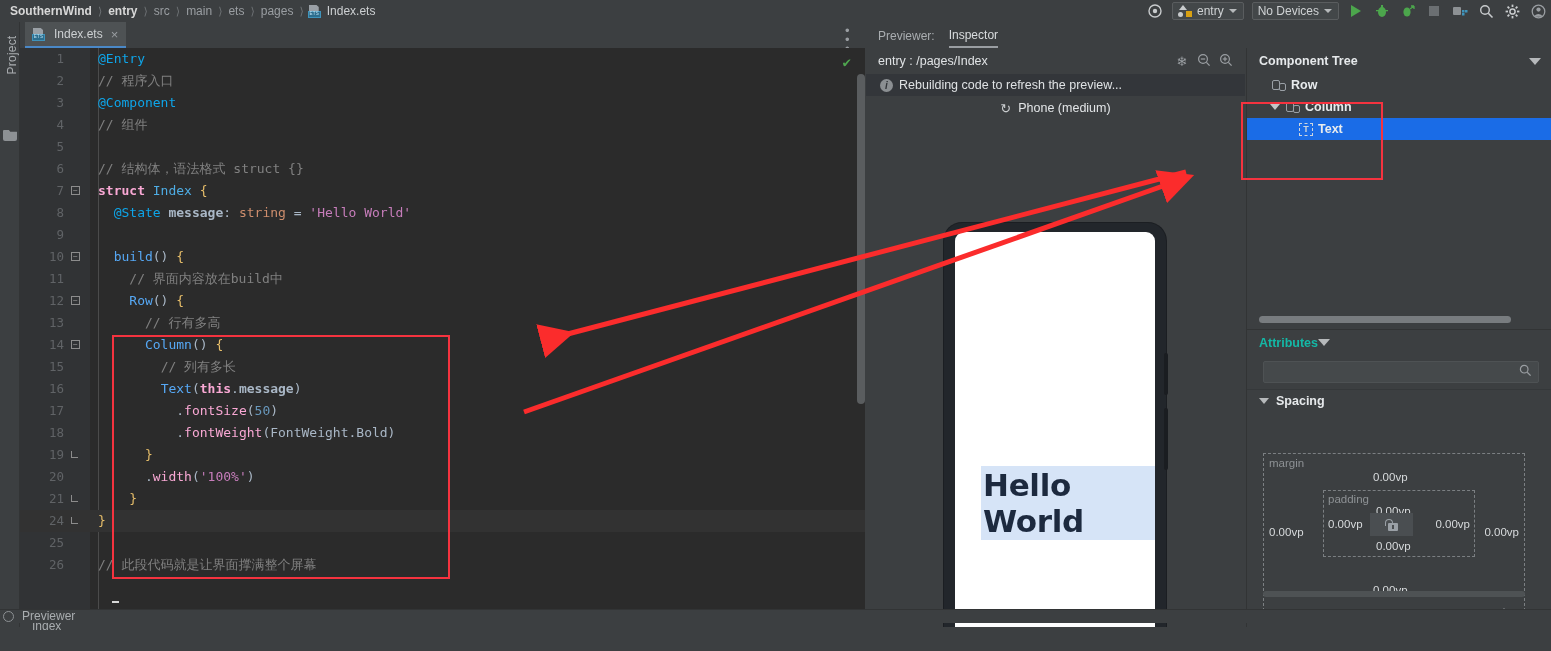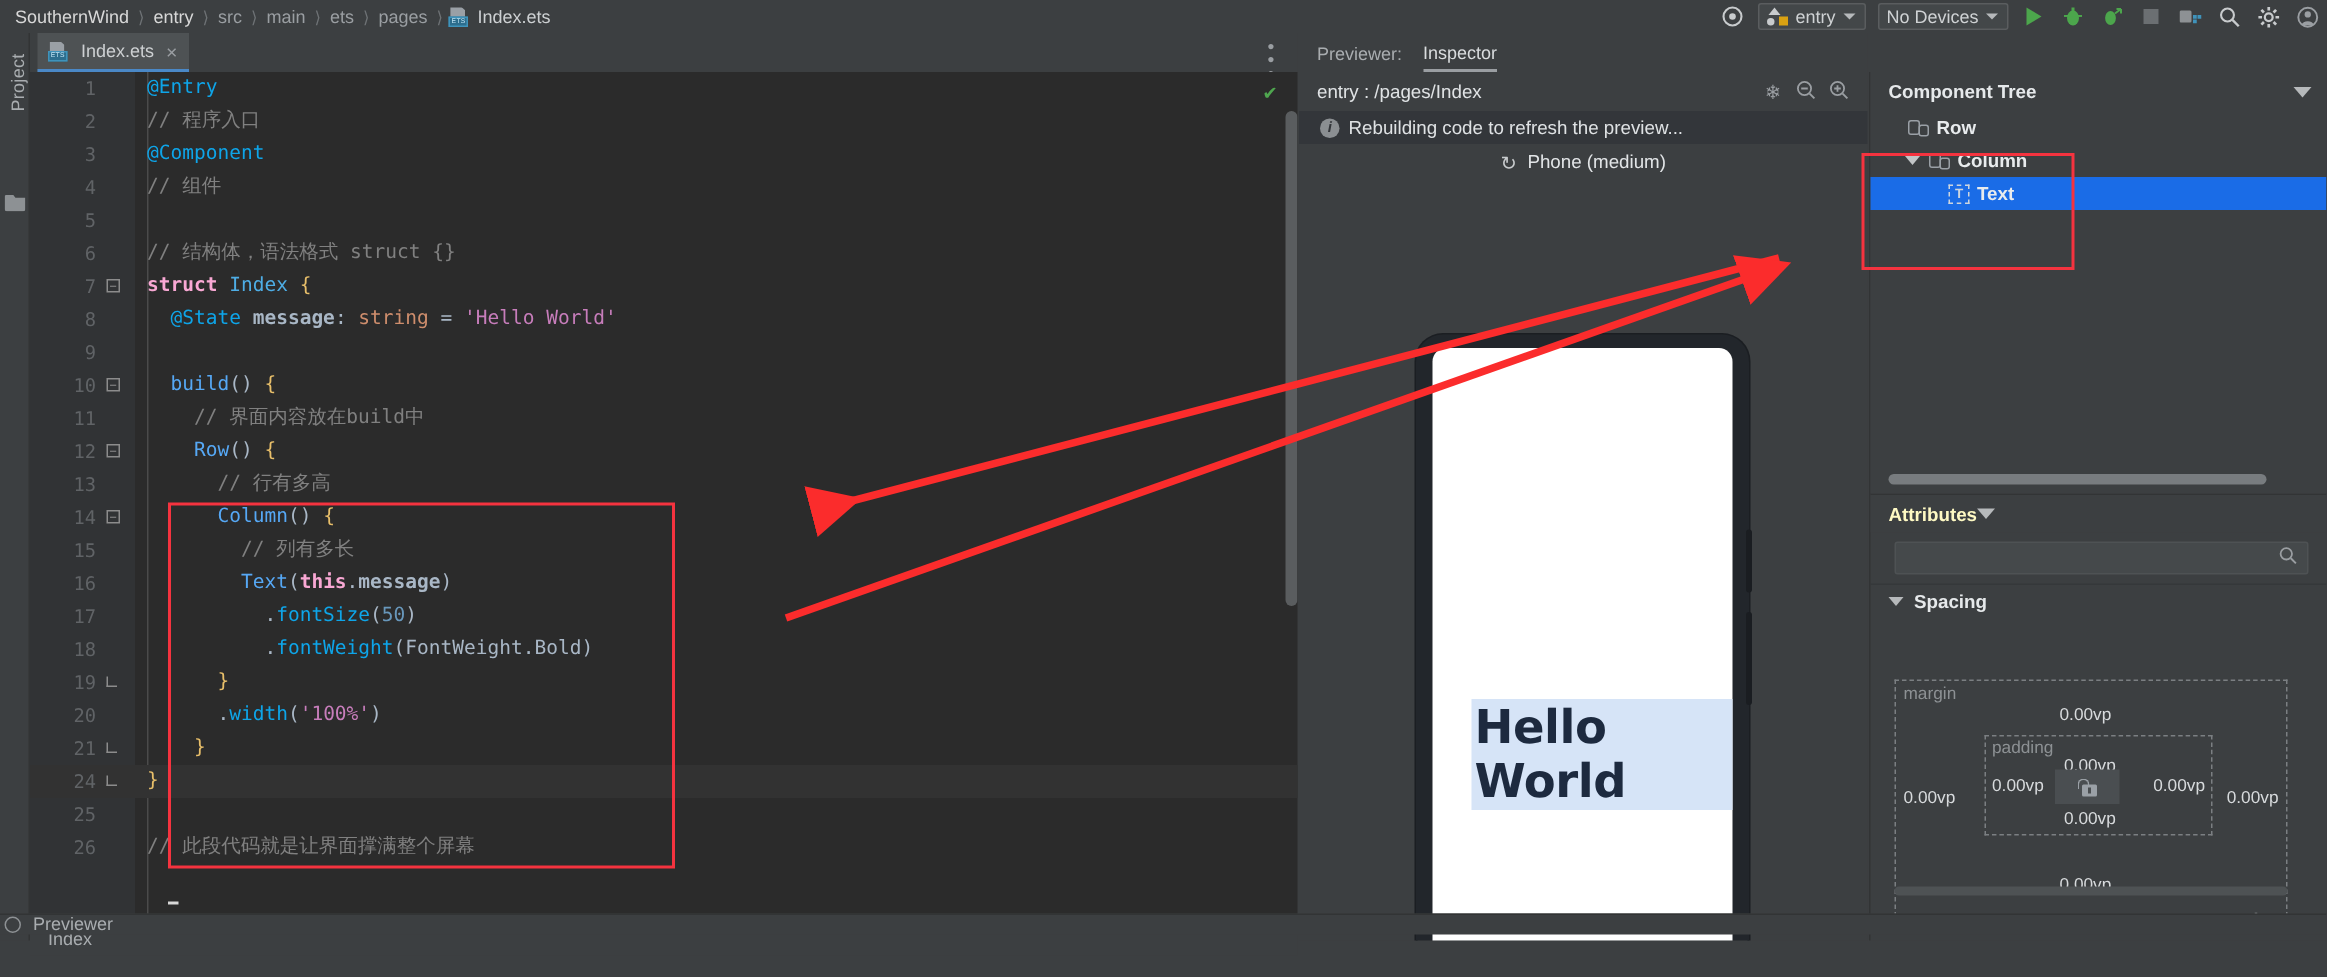--- a/index.html
+++ b/index.html
@@ -13,21 +13,21 @@
   }
   .app { position: relative; width: 1551px; height: 651px; }
 
   
   .topbar {
     position: absolute; left: 0; top: 0; width: 1551px; height: 22px;
     background: #3c3f41; display: flex; align-items: center;
   }
   .crumbs { display: flex; align-items: center; padding-left: 8px; height: 22px; }
   .crumb { font-size: 12px; color: #9a9ea2; padding: 0 2px; white-space: nowrap; }
-  .crumb.strong { color: #d8d8d8; font-weight: normal; }
+  .crumb.strong { color: #d8d8d8; font-weight: bold; }
   .crumb-sep { color: #6e7275; font-size: 11px; padding: 0 4px; }
   .ets-ico {
     display: inline-block; width: 13px; height: 13px; position: relative;
     margin-right: 4px; vertical-align: -2px;
   }
   .ets-ico .pg { position:absolute; left:1px; top:0; width:10px; height:9px;
     background:#9aa0a6; clip-path: polygon(0 0, 72% 0, 100% 28%, 100% 100%, 0 100%); }
   .ets-ico .bd { position:absolute; left:0; bottom:0; width:13px; height:7px;
     background:#2d6e8e; border:1px solid #3f93bb; }
   .ets-ico .bd::after { content:"ETS"; position:absolute; left:0; top:-1px; width:100%;
@@ -113,21 +113,21 @@
   .c-cmt { color:#808080; }
   .c-kw  { color:#f9a8d4; }
   .c-kw2 { color:#cf8e6d; }
   .c-fn  { color:#56a8f5; }
   .c-str { color:#c77dbb; }
   .c-num { color:#6897bb; }
   .c-id  { color:#a9b7c6; }
   .c-brace-y { color:#e8bf6a; }
   .c-struct-name { color:#4eade5; }
   .c-white { color:#a9b7c6; font-weight:bold; }
-  .c-method { color:#0ea5e9; }
+  .c-method { color:#f9a8d4; }
   .c-bold { font-weight:bold; }
 
   .bulb { position:absolute; left:90px; top:540px; width:12px; height:12px; }
   .bulb .b { width:11px;height:11px;border-radius:50%;background:#f0a732; }
   .bulb .s { position:absolute;left:2px;bottom:-3px;width:7px;height:2px;background:#d8d8d8; }
 
   
   .code-redbox {
     position:absolute; left:92px; top:287px; width:338px; height:244px;
     border:2.5px solid #f5333f; pointer-events:none;
@@ -227,21 +227,21 @@
     position:absolute; left:12px; bottom:6px; width:252px; height:7px;
     background:#787c7f; border-radius:4px;
   }
   .tree-redbox {
     position:absolute; left:-6px; top:28px; width:142px; height:78px;
     border:2.5px solid #f5333f; pointer-events:none;
   }
 
   .attr-header {
     height:26px; display:flex; align-items:center; padding:0 10px 0 12px;
-    color:#fef9c3; font-size:12.5px; font-weight:bold;
+    color:#14b8a6; font-size:12.5px; font-weight:bold;
     background:#3c3f41; border-top:1px solid #323435;
   }
   .attr-search-wrap { padding:6px 12px 6px 16px; }
   .attr-search {
     height:22px; background:#45494b; border:1px solid #4e5254; border-radius:2px;
     display:flex; align-items:center; padding:0 6px;
   }
   .attr-search input {
     flex:1; background:transparent; border:none; outline:none; color:#cdd0d2; font-size:12px;
     font-family:"Liberation Sans", sans-serif;

